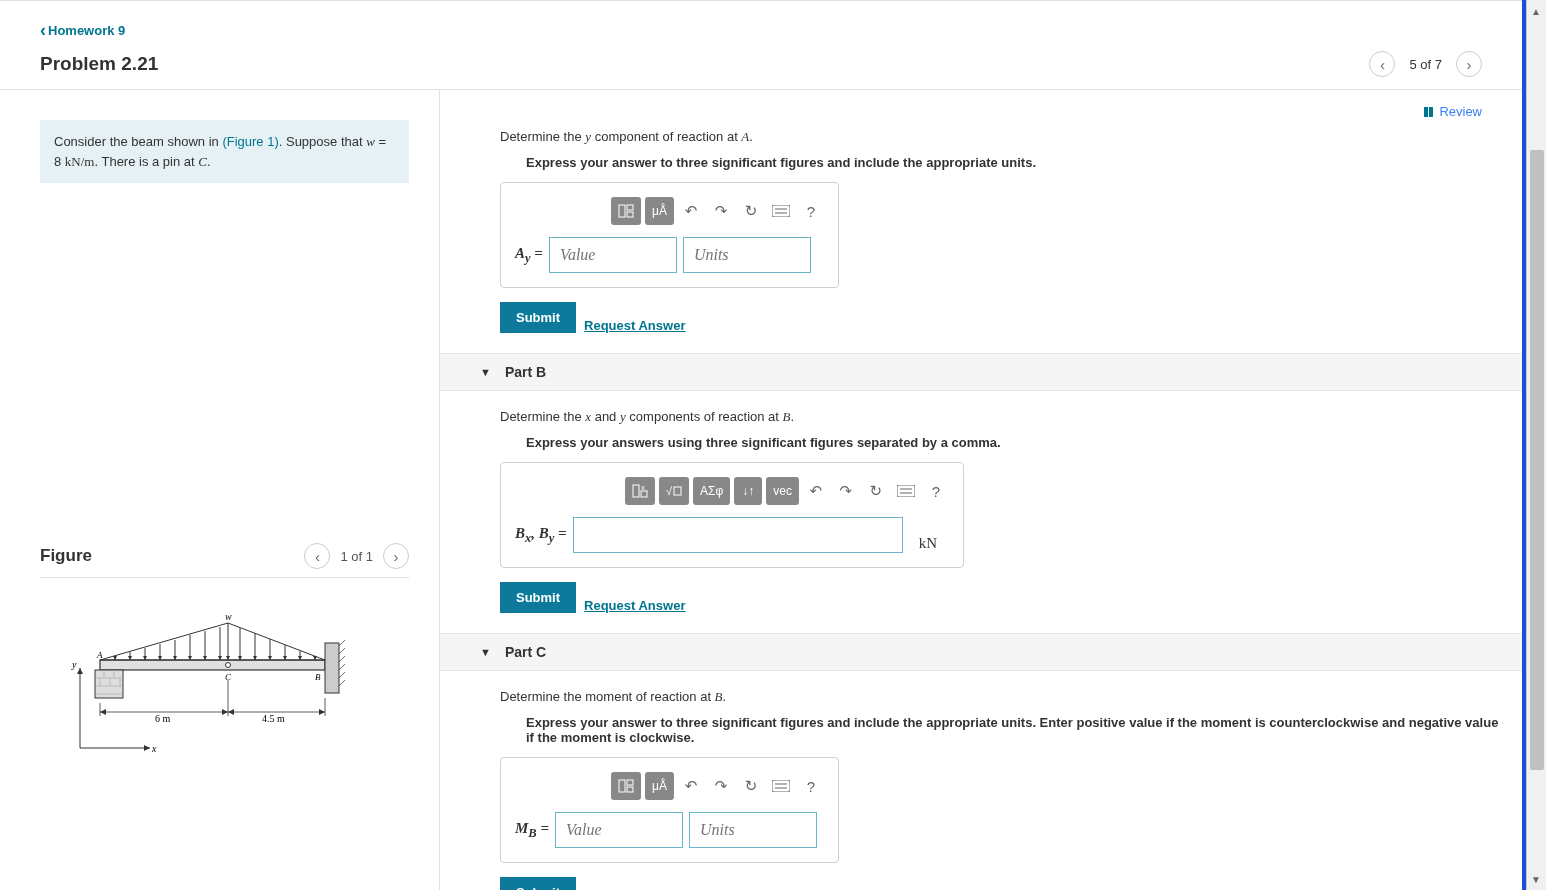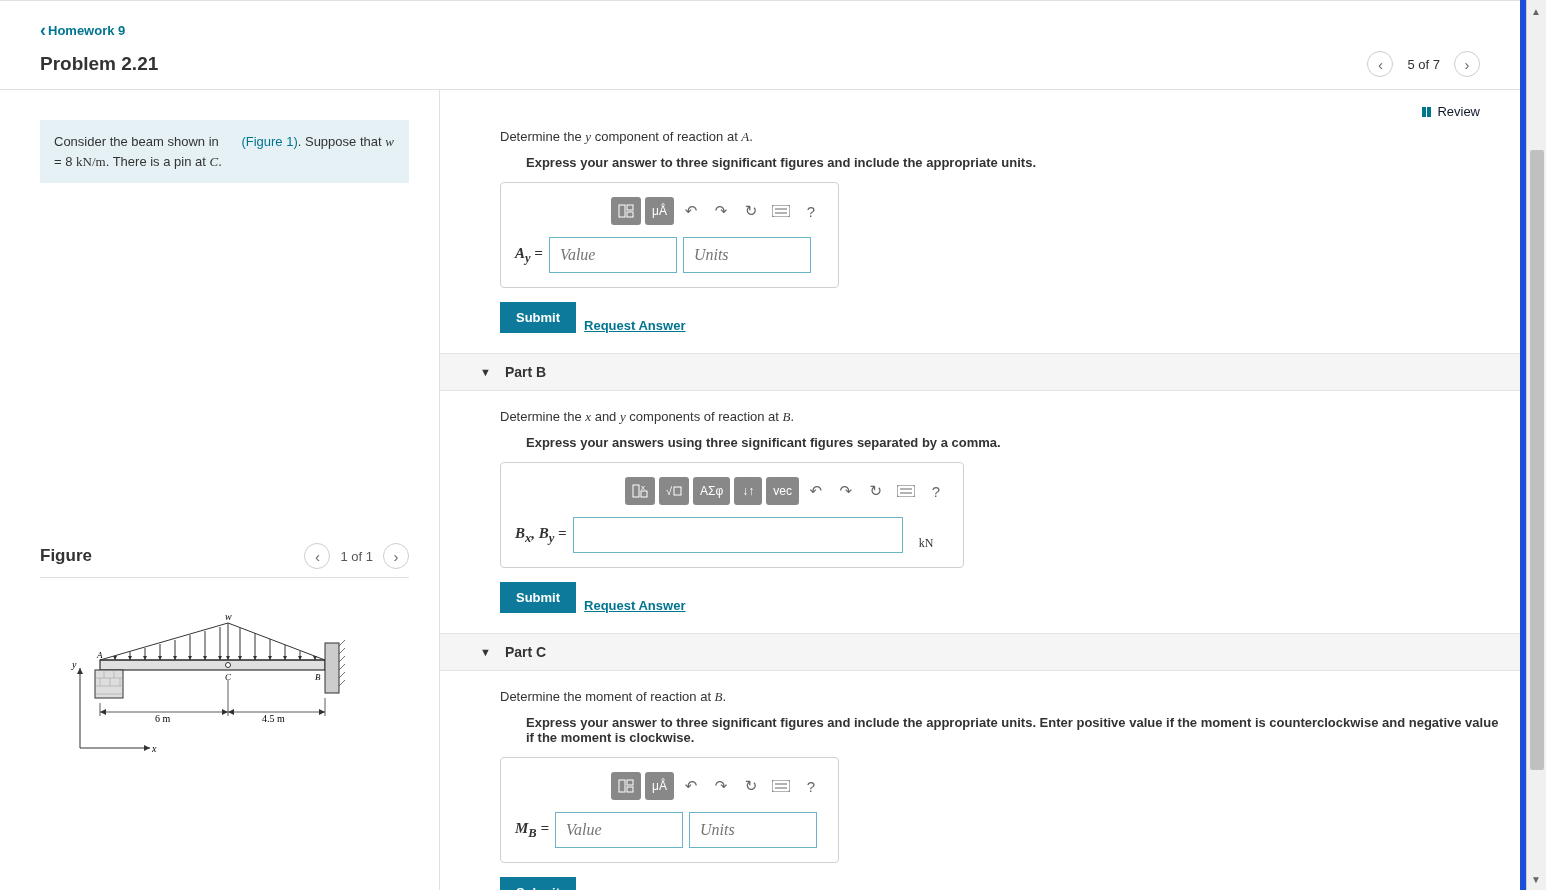--- a/index.html
+++ b/index.html
@@ -1,49 +1,49 @@
 <!DOCTYPE html>
 <html><head>
 <meta charset="utf-8">
 <style>
 * { box-sizing: border-box; margin: 0; padding: 0; }
 body { font-family: Arial, Helvetica, sans-serif; font-size: 13px; color: #333; background: #fff; }
 .page { display: flex; height: 890px; }
-.main { flex: 1; overflow-y: scroll; border-right: 6px solid #1d4ed8; padding-right: 0; }
+.main { flex: 1; overflow-y: scroll; border-right: 4px solid #1d4ed8; padding-right: 0; }
 .scroll-gutter { width: 20px; background: #f0f0f0; border-left: 1px solid #ccc; position: relative; }
 .sep-top { border-top: 1px solid #e0e0e0; margin: 0 0 4px 0; }
 .header { padding: 18px 40px 12px 40px; }
 .back-link { color: #00758f; font-weight: bold; font-size: 13px; text-decoration: none; display: inline-flex; align-items: center; }
 .back-link::before { content: '‹'; font-size: 18px; margin-right: 2px; line-height: 13px; }
 .title-row { display: flex; justify-content: space-between; align-items: center; margin-top: 12px; }
 .title { font-size: 19px; font-weight: bold; color: #333; }
 .nav { display: flex; align-items: center; gap: 14px; font-size: 13px; color: #333; }
 .circ { width: 26px; height: 26px; border: 1px solid #ccc; border-radius: 50%; display: flex; align-items: center; justify-content: center; color: #666; cursor: pointer; font-size: 15px; }
 .content { display: flex; border-top: 1px solid #e0e0e0; }
 .left { width: 440px; border-right: 1px solid #e0e0e0; padding: 30px 30px 30px 40px; }
 .desc-box { background: #e5f1f4; padding: 12px 14px; line-height: 1.5; color: #333; font-size: 13px; }
-.desc-box .flink { color: #00758f; margin-left: 19px; }
+.desc-box .flink { color: #00758f; }
 .italic-var { font-style: italic; font-family: 'Times New Roman', serif; }
 .right { flex: 1; padding: 14px 20px 30px 60px; position: relative; }
-.review { text-align: right; color: #0f172a; font-size: 13px; display: flex; justify-content: flex-end; align-items: center; gap: 6px; margin-bottom: 10px; margin-right: 20px; }
+.review { text-align: right; color: #3b82f6; font-size: 13px; display: flex; justify-content: flex-end; align-items: center; gap: 6px; margin-bottom: 10px; margin-right: 20px; }
 .review-icon { display: inline-flex; gap: 1px; }
 .review-icon span { width: 4px; height: 10px; background: #00758f; display: inline-block; }
 .part-body { margin-bottom: 20px; }
 .q { font-size: 13px; color: #333; margin-bottom: 10px; }
 .q .italic-var { font-family: 'Times New Roman', serif; }
 .instr { font-weight: bold; font-size: 13px; margin-bottom: 12px; margin-left: 26px; }
 .answer-box { border: 1px solid #d0d0d0; border-radius: 4px; padding: 14px 14px 14px 14px; display: inline-block; min-width: 310px; }
 .toolbar { display: flex; align-items: center; gap: 4px; margin-bottom: 12px; margin-left: 48px; padding-left: 48px; }
 .tb-btn { background: #888; color: #fff; border: none; border-radius: 3px; padding: 5px 7px; font-size: 12px; cursor: pointer; min-width: 28px; height: 28px; display: flex; align-items: center; justify-content: center; }
 .tb-plain { color: #666; cursor: pointer; width: 26px; height: 26px; display: flex; align-items: center; justify-content: center; font-size: 15px; }
 .input-row { display: flex; align-items: center; gap: 6px; }
 .var-label { font-family: 'Times New Roman', serif; font-style: italic; font-size: 15px; color: #333; white-space: nowrap; font-weight: bold; }
 .ans-input { border: 1px solid #6bb5c9; padding: 8px 10px; font-size: 16px; font-style: italic; font-family: 'Times New Roman', serif; color: #999; width: 128px; height: 36px; }
 .ans-input-wide { width: 330px; }
-.unit-txt { font-family: 'Times New Roman', serif; font-size: 12px; margin-left: 10px; margin-top: 16px; }
+.unit-txt { font-family: 'Times New Roman', serif; font-size: 15px; margin-left: 10px; margin-top: 16px; }
 .submit-row { margin-top: 14px; display: flex; align-items: flex-end; gap: 8px; }
 .submit-btn { background: #0e7a9b; color: #fff; border: none; padding: 8px 16px; font-size: 13px; font-weight: bold; cursor: pointer; }
 .req-link { color: #00758f; font-size: 13px; text-decoration: underline; font-weight: bold; cursor: pointer; }
 .part-header { background: #f5f5f5; border-top: 1px solid #e5e5e5; border-bottom: 1px solid #e5e5e5; padding: 10px 14px; margin: 18px -20px 18px -60px; display: flex; align-items: center; gap: 14px; font-weight: bold; font-size: 14px; }
 .part-header .caret { color: #333; font-size: 11px; margin-left: 26px; }
 .figure-section { margin-top: 360px; }
 .figure-head { display: flex; justify-content: space-between; align-items: center; border-bottom: 1px solid #e0e0e0; padding-bottom: 8px; margin-bottom: 20px; gap: 44px; }
 .figure-title { font-size: 17px; font-weight: bold; }
 .fig-nav { display: flex; align-items: center; gap: 10px; font-size: 13px; color: #555; }
 .diagram { width: 300px; height: 170px; position: relative; margin-left: 30px; margin-top: 30px; }

